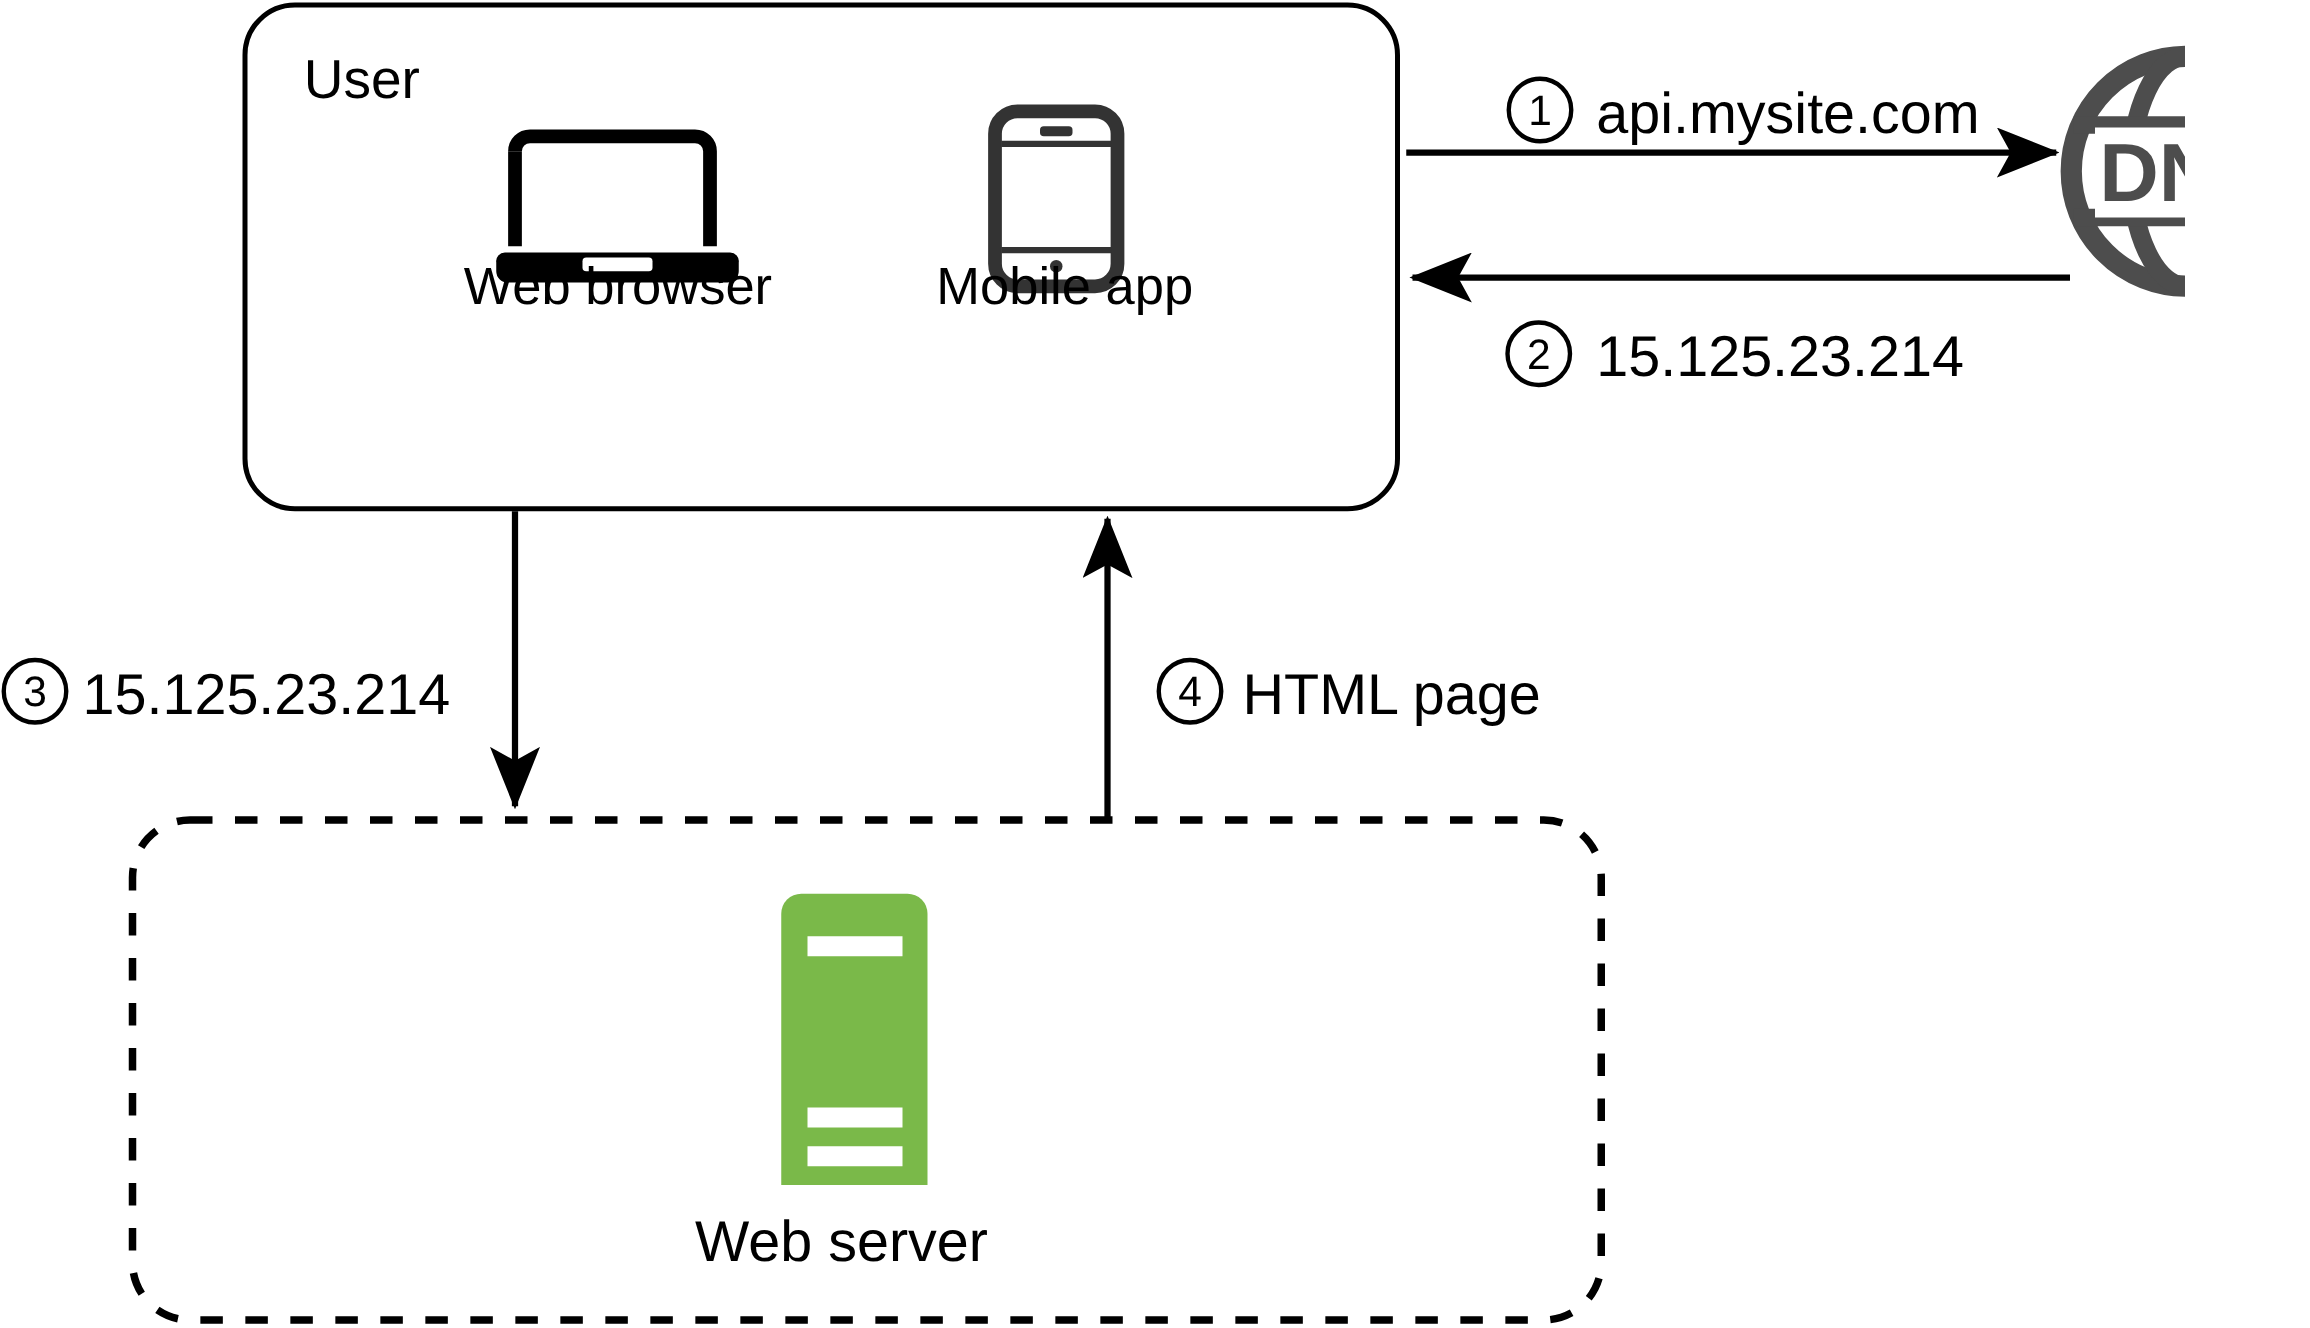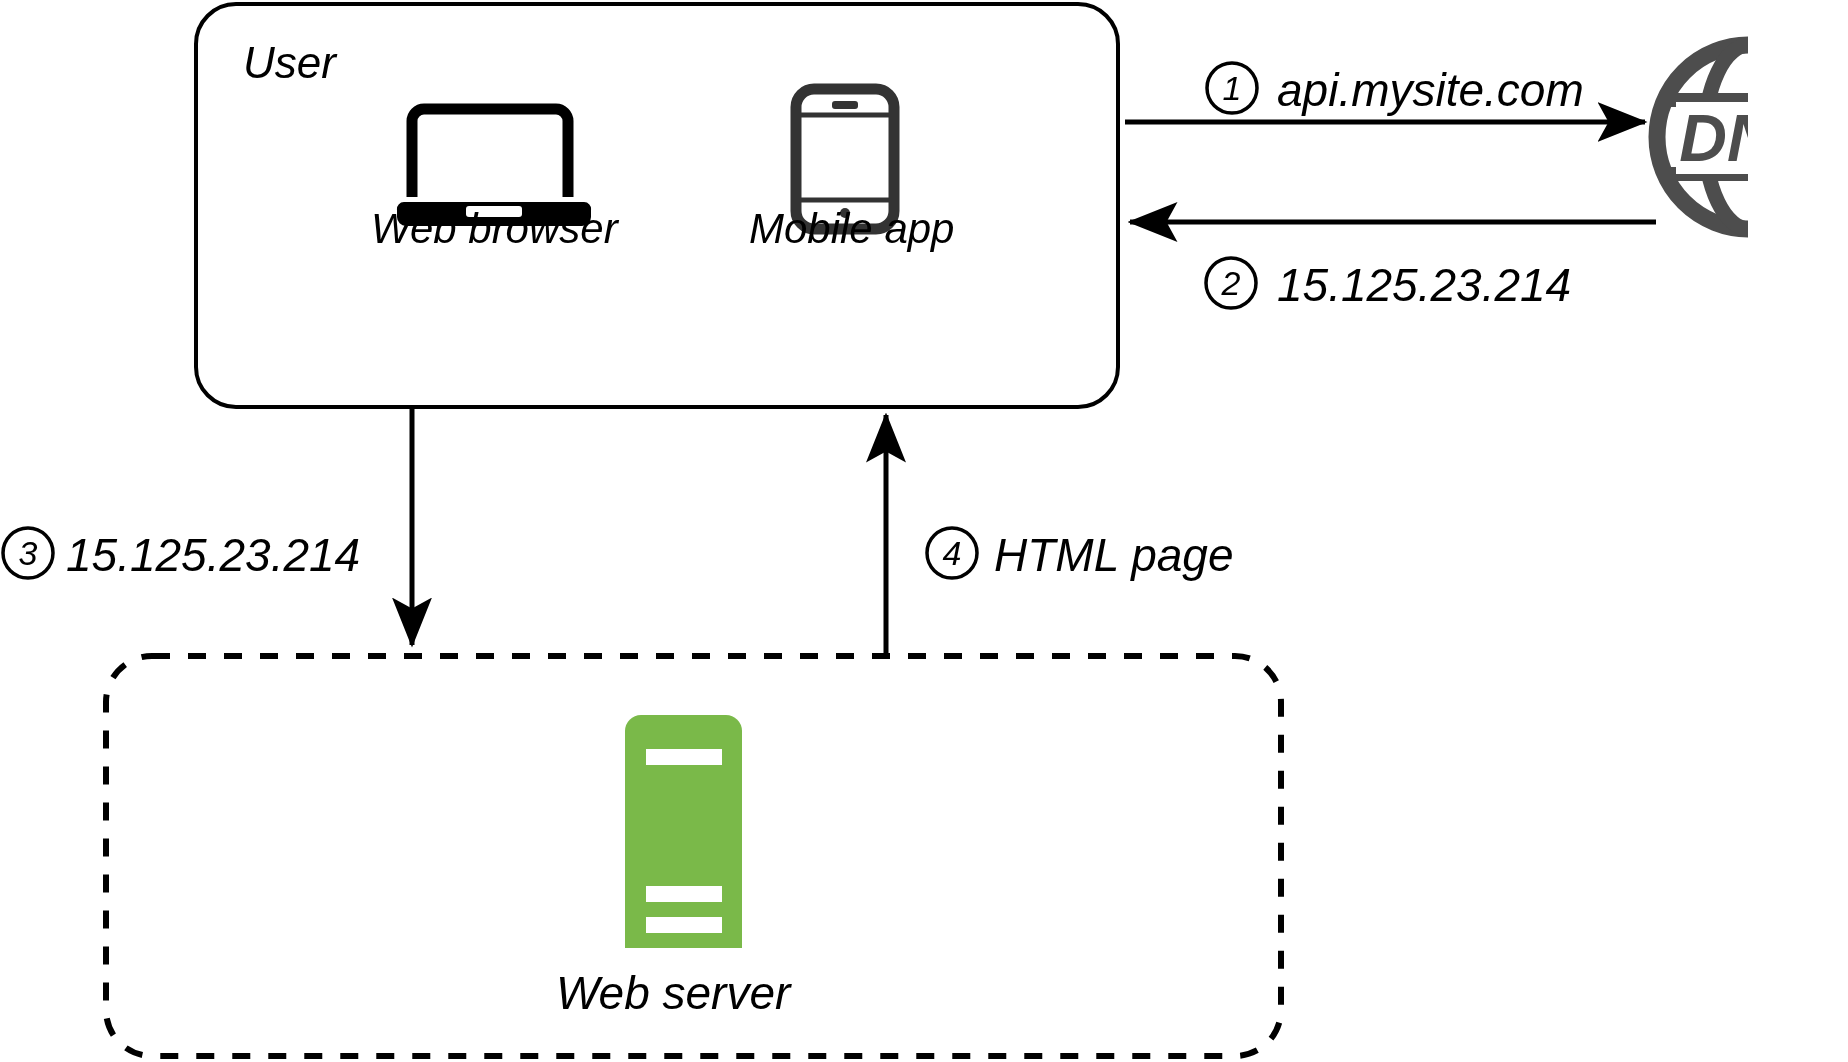--- a/index.html
+++ b/index.html
@@ -10,21 +10,20 @@
   body {
     font-family: "Liberation Sans", sans-serif;
     color: #000000;
   }
   #canvas {
     position: relative;
     width: 1748px;
     height: 1062px;
     background: #ffffff;
     overflow: hidden;
-    font-style: italic;
   }
   #diagram-svg {
     position: absolute;
     left: 0;
     top: 0;
     width: 1848px;
     height: 1062px;
   }
   .dg-text {
     font-family: "Liberation Sans", sans-serif;

